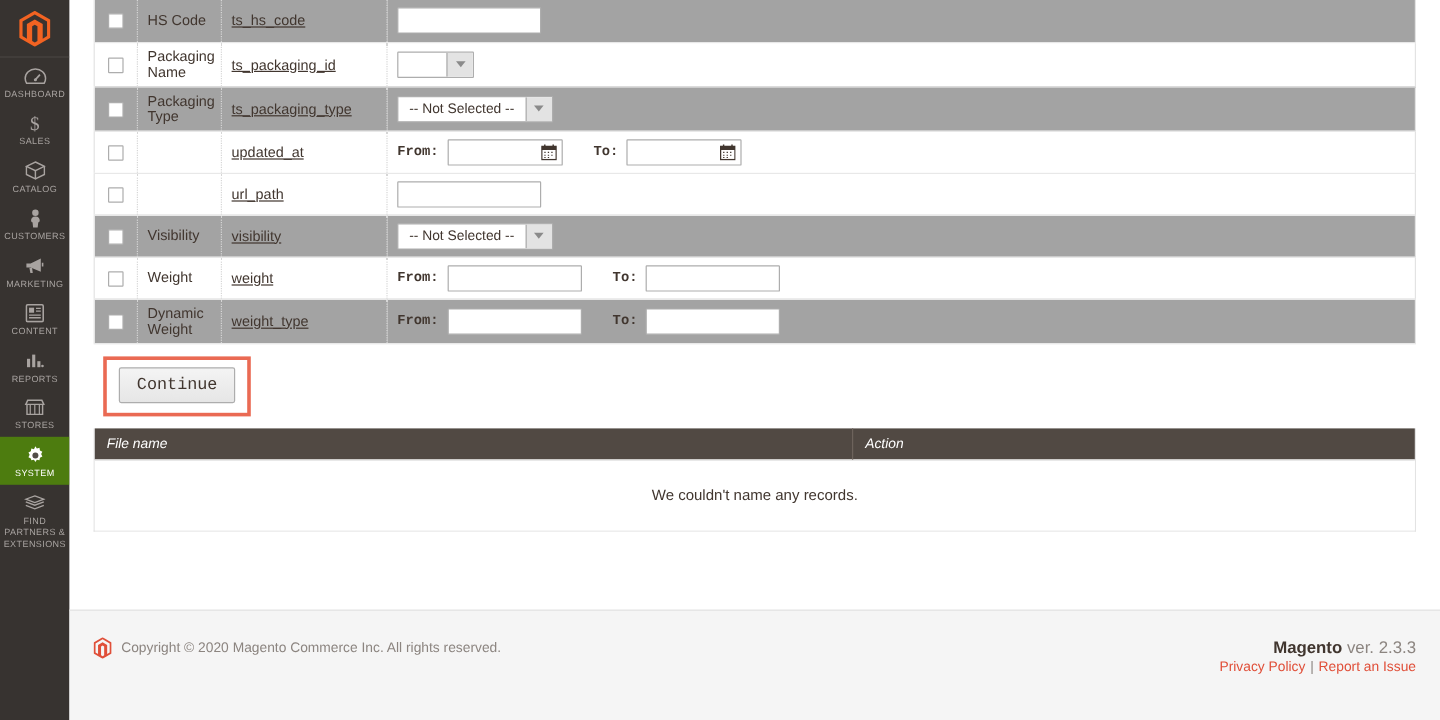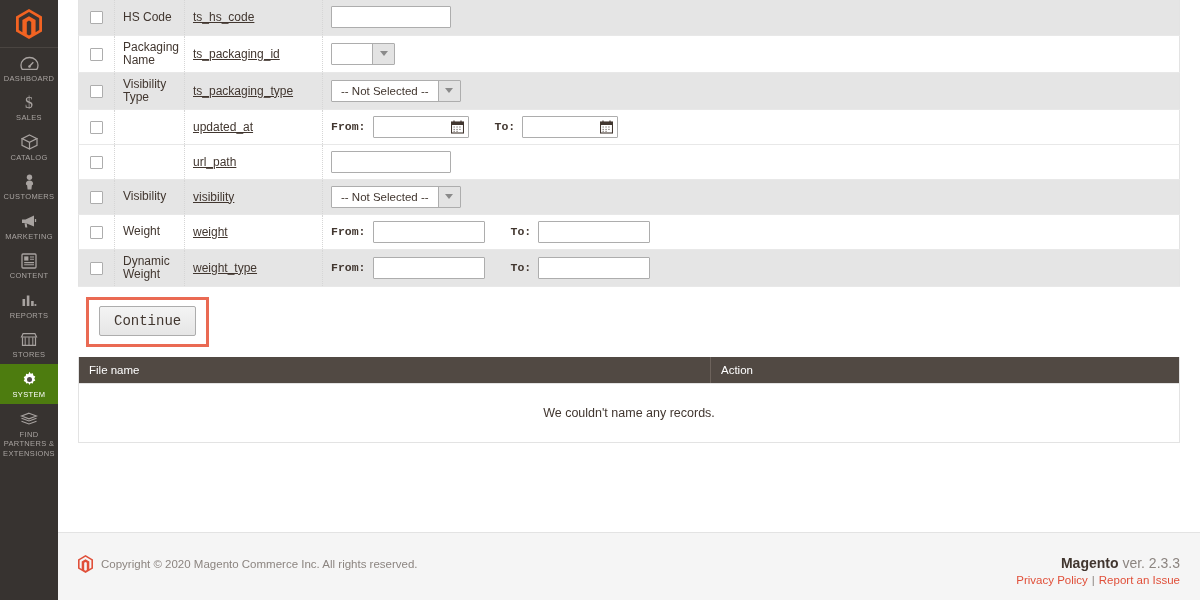--- a/index.html
+++ b/index.html
@@ -64,21 +64,21 @@
   
   .attr-table {
     width: 1102px;
     border-collapse: collapse;
     table-layout: fixed;
     border-left: 1px solid #e3e3e3;
     border-right: 1px solid #e3e3e3;
     margin-top: 0;
   }
   .attr-table tr { height: 35px; }
-  .attr-table tr.odd  { background: #e5e5e5; }
+  .attr-table tr.odd  { background: #a3a3a3; }
   .attr-table tr.even { background: #ffffff; }
   .attr-table td {
     border-bottom: 1px solid #e8e8e8;
     vertical-align: middle;
     padding: 5px 8px;
     font-size: 12px;
     color: #41362f;
   }
   .c-check  { width: 36px; text-align: center; border-right: 1px dotted #d6d6d6; padding: 5px 0; }
   .c-label  { width: 70px; border-right: 1px dotted #d6d6d6; line-height: 13px; padding-left: 10px; }
@@ -182,20 +182,21 @@
     width: 1102px;
     border: 1px solid #e3e3e3;
     border-top: none;
     background: #ffffff;
   }
   .grid-head {
     display: flex;
     background: #514943;
     height: 26px;
     align-items: center;
+    font-style: italic;
   }
   .gh-cell {
     color: #ffffff;
     font-size: 11.5px;
     padding: 0 10px;
     height: 26px;
     display: flex; align-items: center;
   }
   .gh-filename { width: 632px; border-right: 1px solid #6d635c; }
   .gh-action { flex: 1; }
@@ -205,21 +206,21 @@
     color: #41362f;
     font-size: 12.5px;
     background: #ffffff;
     border-top: 1px solid #e3e3e3;
   }
 
   
   .footer {
     background: #f5f5f5;
     border-top: 1px solid #e3e3e3;
-    height: 68px;
+    height: 92px;
     padding: 22px 20px 0 20px;
     display: flex; justify-content: space-between; align-items: flex-start;
   }
   .foot-left { display: flex; align-items: center; }
   .foot-logo { width: 15px; height: 18px; margin-right: 8px; }
   .copyright { font-size: 11.5px; color: #8c8580; }
   .foot-right { text-align: right; }
   .ver-line { font-size: 14px; color: #8c8580; }
   .ver-line b { color: #41362f; }
   .links { margin-top: 3px; font-size: 11.5px; }
@@ -370,21 +371,21 @@
                 <span class="sel-text"></span>
                 <span class="sel-btn">
                     <span class="caret"></span>
                   </span>
               </span>
             </td>
           </tr>
 
           <tr class="odd">
             <td class="c-check"><span class="chk"></span></td>
-            <td class="c-label">Visibility Type</td>
+            <td class="c-label">Packaging Type</td>
             <td class="c-code">ts_packaging_type</td>
             <td class="c-value">
               <span class="sel">
                 <span class="sel-text">-- Not Selected --</span>
                 <span class="sel-btn">
                     <span class="caret"></span>
                   </span>
               </span>
             </td>
           </tr>

